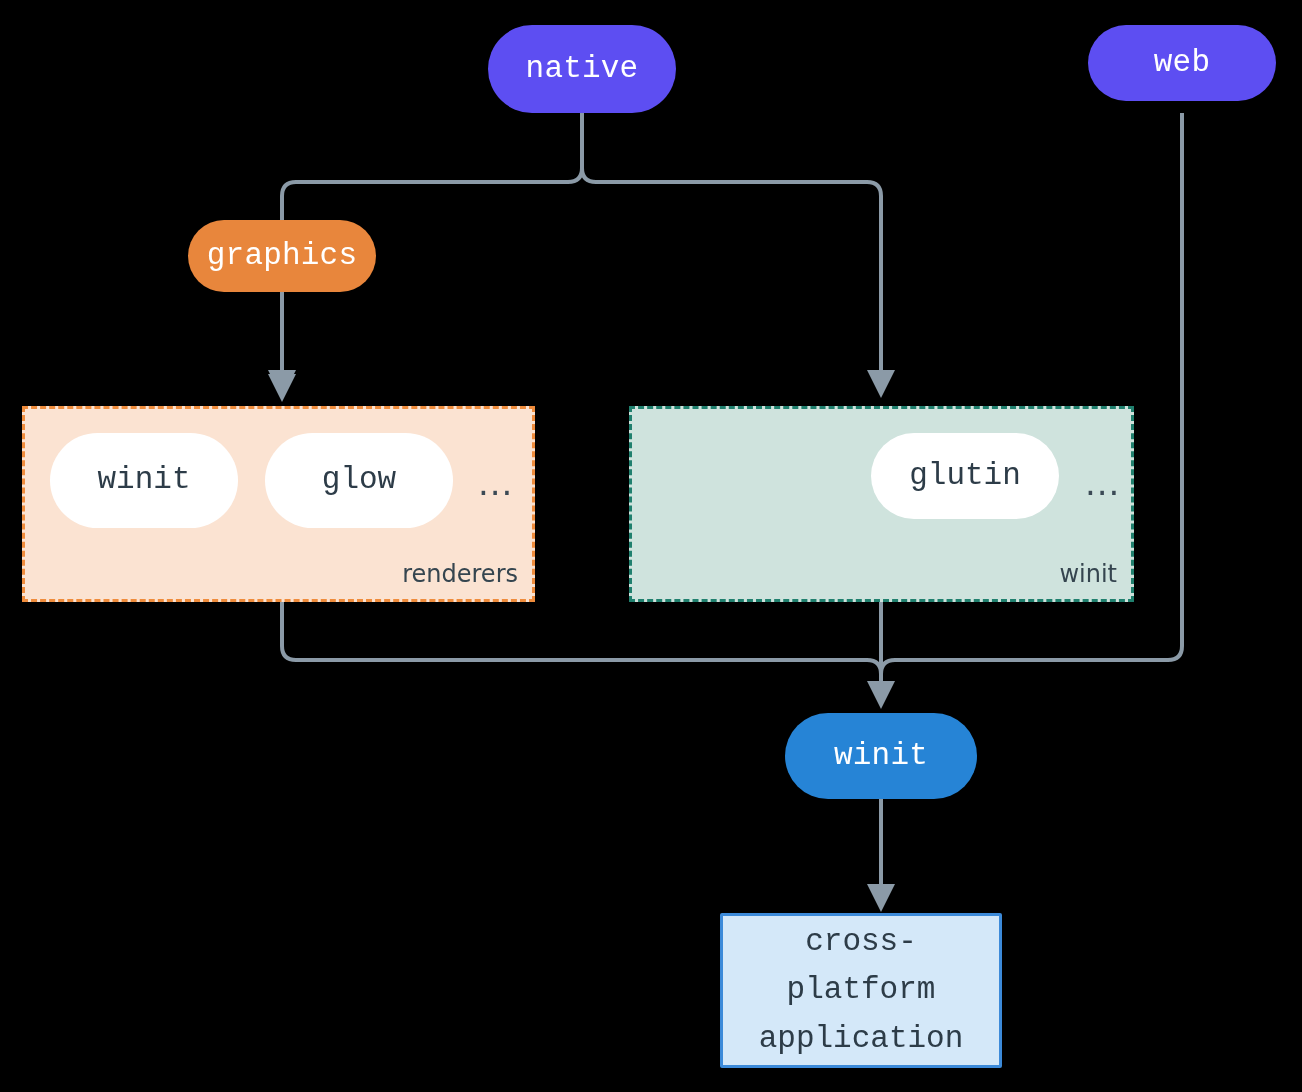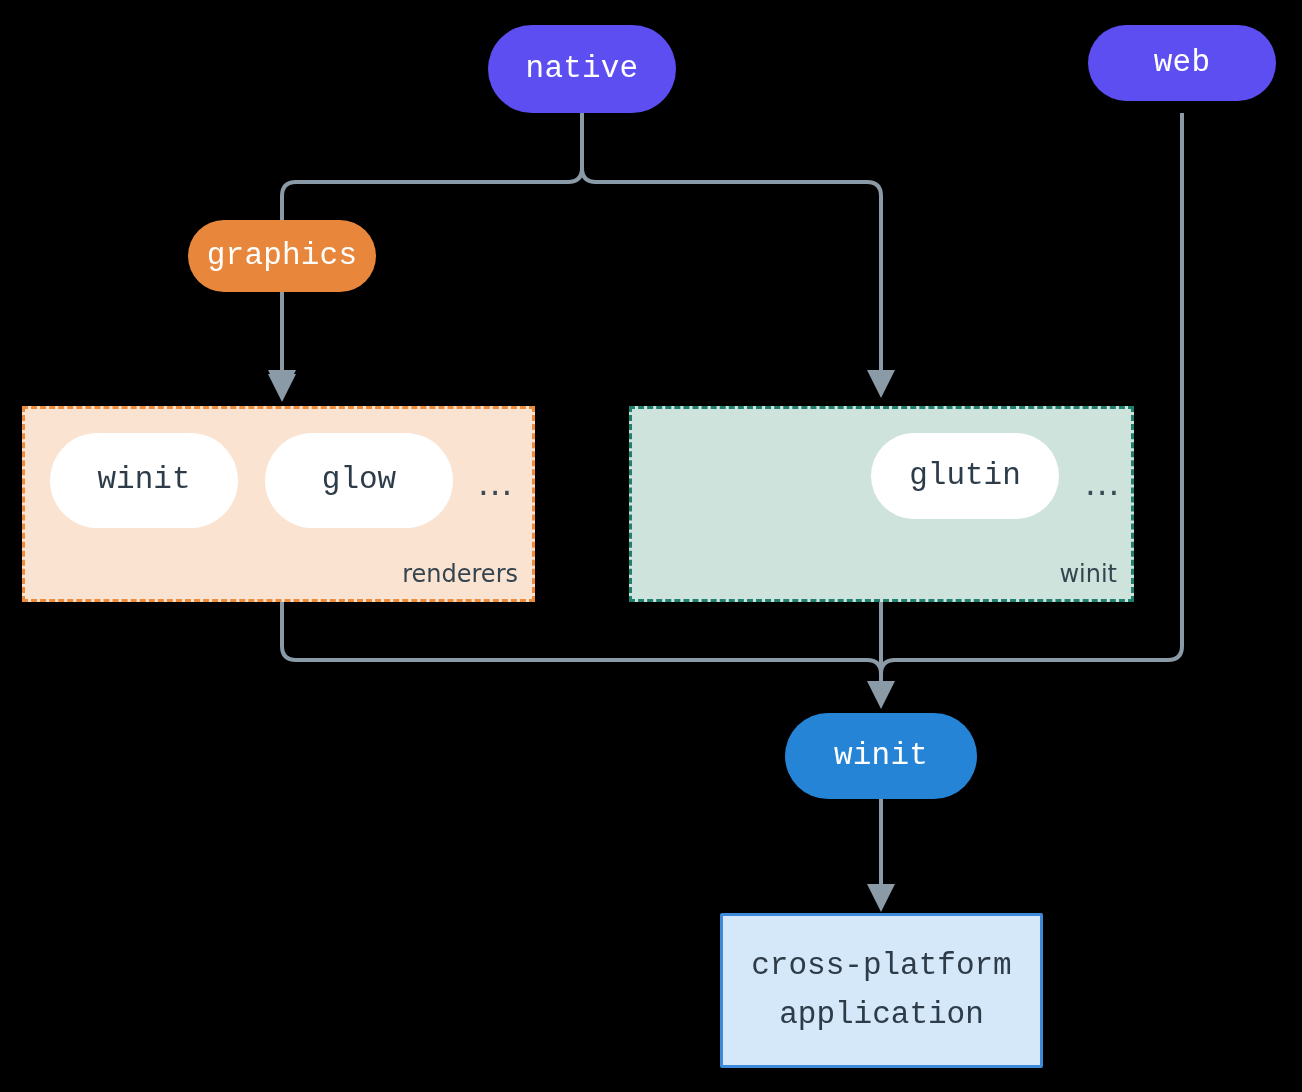--- a/index.html
+++ b/index.html
@@ -142,19 +142,19 @@
   </div>
   <div class="node sub-pill" style="left:871px; top:433px; width:188px; height:86px;">
     <span class="sub-pill-label">glutin</span>
   </div>
   <div class="ellipsis" style="left:1085px; top:466px;">...</div>
 
   <div class="node pill" style="left:785px; top:713px; width:192px; height:86px; background:#2684d6;">
     <span class="pill-label">winit</span>
   </div>
 
-  <div class="node rect-node" style="left:720px; top:913px; width:323px; height:155px;
+  <div class="node rect-node" style="left:720px; top:913px; width:282px; height:155px;
               background:#d4e8f9; border:3px solid #3c8ad9; flex-direction:column;">
     <span class="rect-label">cross-platform</span>
     <span class="rect-label">application</span>
   </div>
 
 </div>
 
 </body></html>

